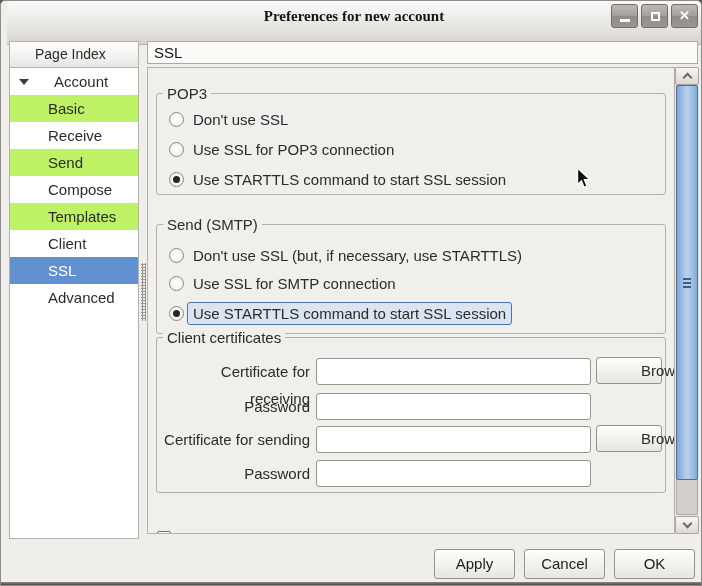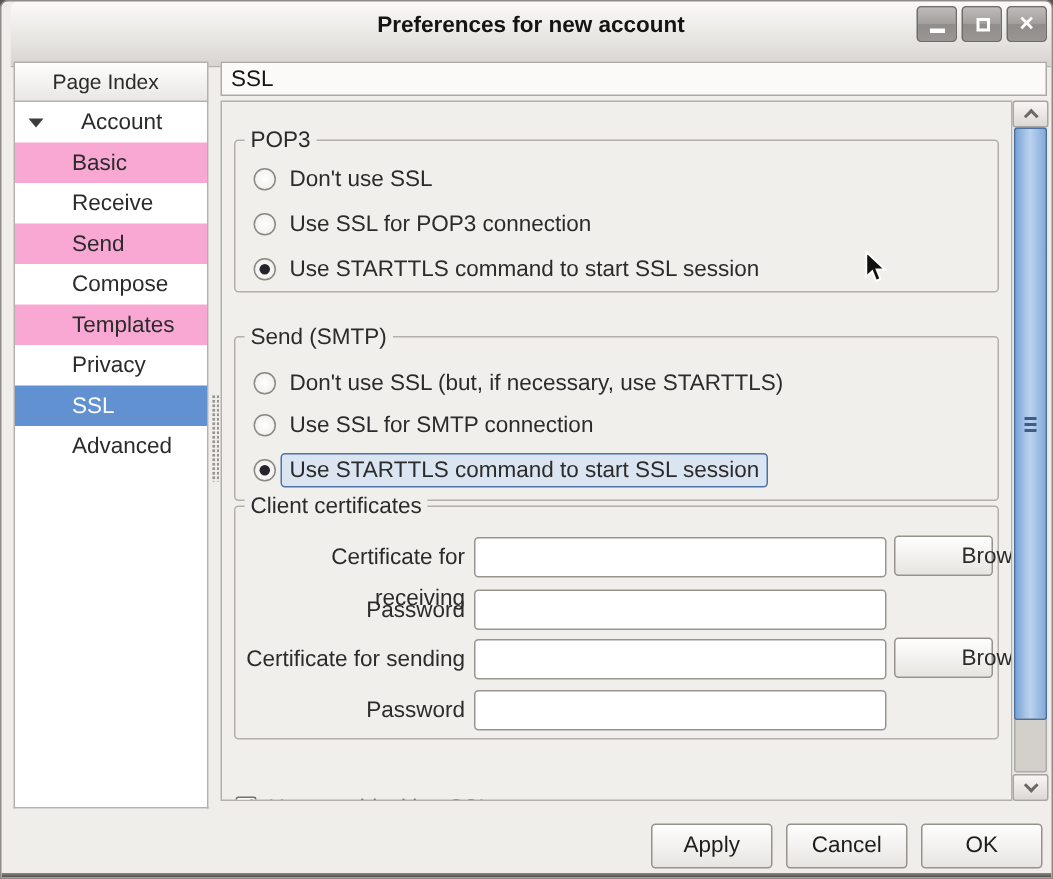--- a/index.html
+++ b/index.html
@@ -7,21 +7,21 @@
   .window {
     position: relative; width: 702px; height: 586px;
     background: #f0eeeb; border: 1px solid #8e8b88;
     border-radius: 5px 5px 0 0; overflow: hidden;
     font-size: 15px; color: #2b2b2b;
   }
   
   .titlebar {
     position: absolute; left: 6px; top: 0; right: 0; height: 44px;
     background: linear-gradient(#fbfaf9, #e3e1dd 70%, #d7d4d0);
-    border-bottom: 1px solid #b6b3af; border-radius: 5px 5px 0 0;
+    border-bottom: 1px solid #b6b3af; border-radius: 5px 5px 0 0; font-family: Liberation Serif, serif;
   }
   .title {
     position: absolute; left: 0; right: 0; top: 0; line-height: 31px;
     text-align: center; font-weight: bold; font-size: 15px; color: #141414;
   }
   .win-controls { position: absolute; right: 3px; top: 3px; display: flex; gap: 3px; }
   .win-btn {
     width: 27px; height: 24px; border: 1px solid #6f6d6a; border-radius: 3px;
     background: linear-gradient(#bdbab7, #a3a09d 48%, #8f8c89 52%, #999693);
     position: relative; cursor: default;
@@ -34,21 +34,21 @@
     position: absolute; left: 8px; top: 40px; width: 130px; height: 27px;
     background: linear-gradient(#fefefd, #e9e7e4); border: 1px solid #b4b1ad;
     font-size: 14px; line-height: 25px; padding-left: 25px; color: #2b2b2b;
   }
   .tree {
     position: absolute; left: 8px; top: 67px; width: 130px; height: 471px;
     background: #fff; border: 1px solid #b4b1ad; border-top: none; overflow: hidden;
   }
   .tree-row { position: relative; height: 27px; line-height: 27px; padding-left: 38px; }
   .tree-row.parent { padding-left: 44px; }
-  .tree-row.stripe { background: #f9a8d4; }
+  .tree-row.stripe { background: #bef264; }
   .tree-row.selected { background: #6191d1; color: #fff; }
   .expander {
     position: absolute; left: 9px; top: 11px; width: 0; height: 0;
     border-left: 5px solid transparent; border-right: 5px solid transparent;
     border-top: 6px solid #3c3c3c;
   }
   .splitter {
     position: absolute; left: 140px; top: 262px; width: 5px; height: 58px;
     background-image: radial-gradient(circle, #97948f 1px, transparent 1.2px);
     background-size: 3px 3px;
@@ -184,21 +184,21 @@
     <div class="tree-row stripe">
       <span>Send</span>
     </div>
     <div class="tree-row">
       <span>Compose</span>
     </div>
     <div class="tree-row stripe">
       <span>Templates</span>
     </div>
     <div class="tree-row">
-      <span>Privacy</span>
+      <span>Client</span>
     </div>
     <div class="tree-row selected">
       <span>SSL</span>
     </div>
     <div class="tree-row">
       <span>Advanced</span>
     </div>
   </div>
   <div class="splitter"></div>
 

